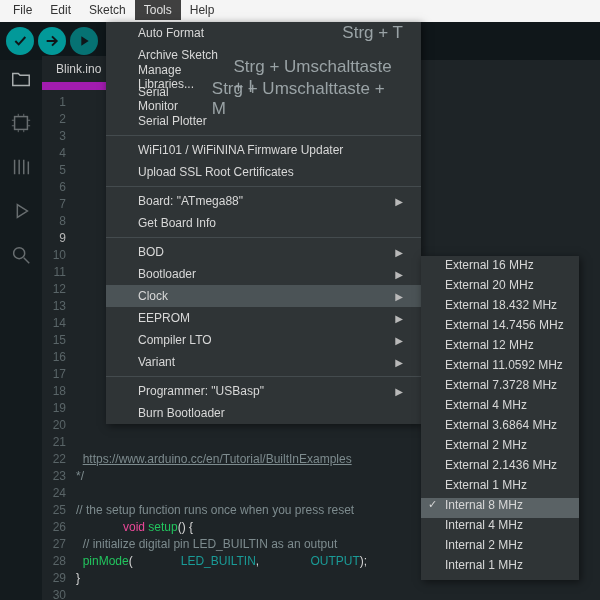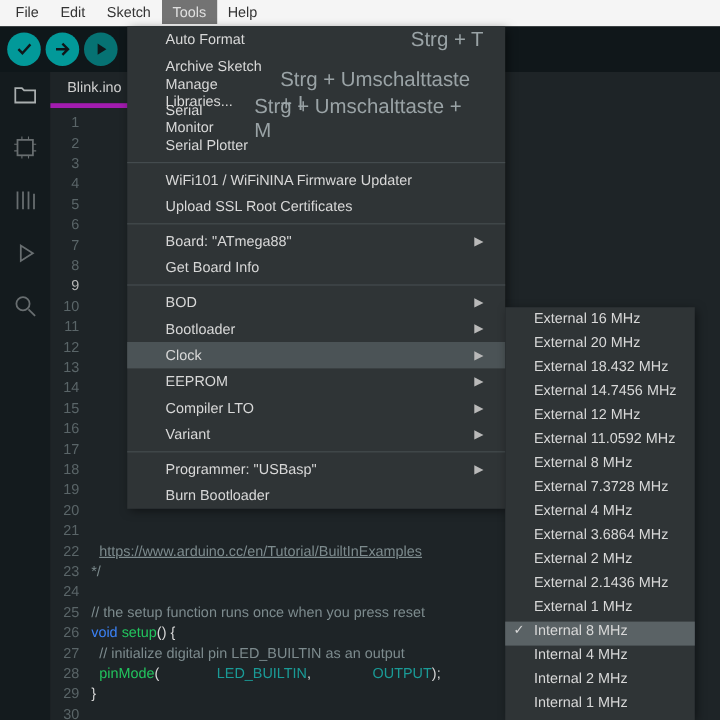--- a/index.html
+++ b/index.html
@@ -1,36 +1,36 @@
 <!DOCTYPE html>
 <html><head>
 <meta charset="utf-8">
 <style>
 * { margin:0; padding:0; box-sizing:border-box; font-family:"Segoe UI",Arial,sans-serif; }
 body { background:#1e2427; width:600px; height:600px; overflow:hidden; color:#c8c8c8; font-size:12px; }
 .menubar { height:22px; background:#f5f5f5; display:flex; align-items:flex-start; padding-left:4px; }
 .menubar-item { padding:3px 9px; color:#333; font-size:12px; cursor:default; }
-.menubar-item.active { background:#737373; color:#e0e0e0; }
+.menubar-item.active { background:#404040; color:#e0e0e0; }
 .toolbar { height:38px; background:#0e1619; display:flex; align-items:center; padding-left:6px; gap:4px; opacity:.9;}
 .toolbtn { width:28px; height:28px; border-radius:14px; background:#00a6a6; display:flex; align-items:center; justify-content:center; }
 .toolbtn svg { width:16px; height:16px; }
 .body { display:flex; height:calc(600px - 60px); }
 .activitybar { width:42px; background:#141b1e; display:flex; flex-direction:column; align-items:center; padding-top:8px; gap:22px; }
 .activitybar .aicon { width:22px; height:22px; opacity:.45; }
 .activitybar .aicon.active { opacity:.8; }
 .editor-area { flex:1; position:relative; background:#1e2427; }
 .tabrow { height:30px; display:flex; align-items:flex-end; }
-.tab { padding:6px 14px; background:#1e2427; color:#d0d0d0; font-size:12px; border-bottom:4px solid #a21caf; }
+.tab { padding:6px 14px; background:#1e2427; color:#d0d0d0; font-size:12px; border-bottom:8px solid #a21caf; }
 .code { padding-top:4px; font-family:Consolas,monospace; font-size:12px; line-height:17px; display:flex; }
 .gutter { width:34px; text-align:right; color:#5a6568; padding-right:10px; }
 .gutter div { height:17px; }
 .gutter .cur { color:#b8b8b8; }
 .lines { flex:1; white-space:pre; }
 .lines div { height:17px; overflow:hidden; }
-.c-kw { color:#3b82f6; }
+.c-kw { color:#ec4899;margin-left:47px; }
 .c-fn { color:#22c55e; }
 .c-cmt { color:#7d8b8e; }
 .c-str { color:#7d8b8e; text-decoration:underline; }
 .c-const { color:#1a9b97;padding-left:48px; }
 .c-text { color:#d6d6d6; }
 .dropdown { position:absolute; left:106px; top:22px; width:315px; background:#2f3436; box-shadow:2px 2px 8px rgba(0,0,0,.5); z-index:10; }
 .dropdown .mitem { display:flex; justify-content:space-between; align-items:center; padding:4px 18px 4px 32px; color:#d8d8d8; font-size:12px; height:22px; }
 .dropdown .mitem.hl { background:#4b5356; }
 .dropdown .sep { height:1px; background:#444b4e; margin:3px 0; }
 .dropdown .shortcut { color:#9aa3a6; font-size:17px; }
@@ -214,23 +214,20 @@
     <div class="sitem">
       <span>External 14.7456 MHz</span>
     </div>
     <div class="sitem">
       <span>External 12 MHz</span>
     </div>
     <div class="sitem">
       <span>External 11.0592 MHz</span>
     </div>
     <div class="sitem">
-      <span>External 8 MHz</span>
-    </div>
-    <div class="sitem">
       <span>External 7.3728 MHz</span>
     </div>
     <div class="sitem">
       <span>External 4 MHz</span>
     </div>
     <div class="sitem">
       <span>External 3.6864 MHz</span>
     </div>
     <div class="sitem">
       <span>External 2 MHz</span>

